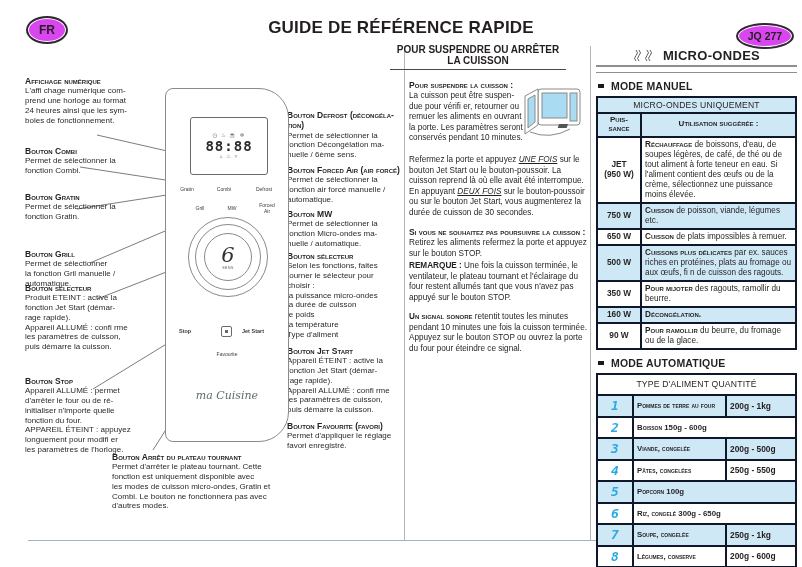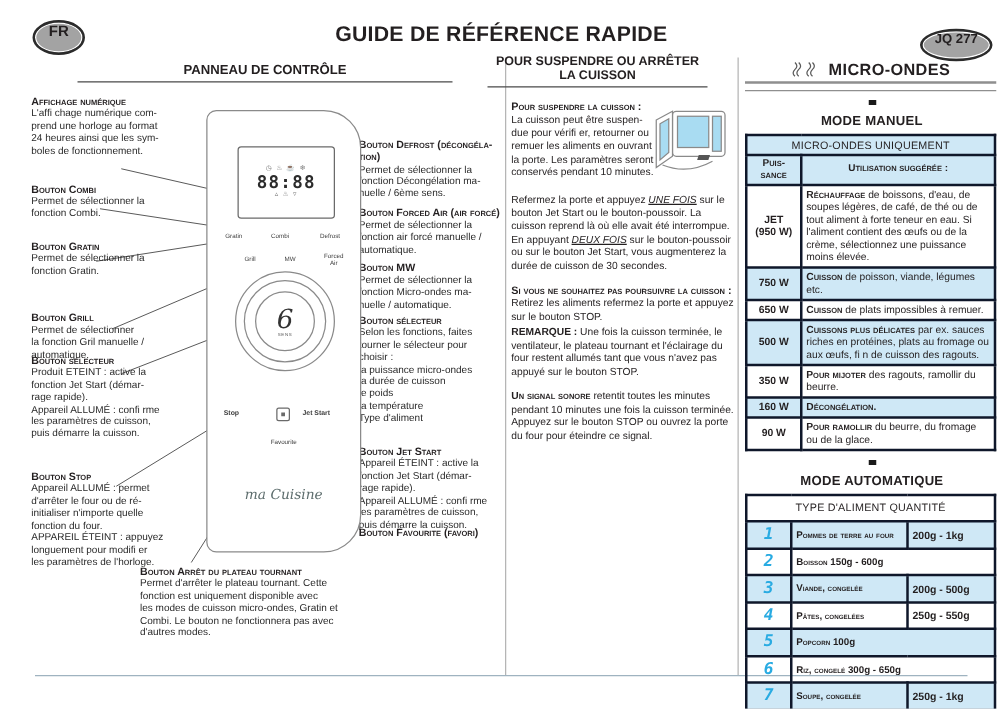--- a/index.html
+++ b/index.html
@@ -1,21 +1,21 @@
 <!DOCTYPE html>
 <html><head>
 <meta charset="utf-8">
 <style>
   html,body{margin:0;padding:0;background:#fff;}
   #page{position:relative;width:802px;height:567px;background:#fff;overflow:hidden;
         font-family:"Liberation Sans",sans-serif;color:#231f20;}
   .abs{position:absolute;}
   
-  .oval{border:2px solid #2b2b2b;border-radius:50%;display:flex;justify-content:center;
-        font-weight:bold;background:#a3a3a3;box-shadow:0 0 0 1px #fff inset;}
+  .oval{border:2px solid #2b2b2b;border-radius:50%;display:flex;align-items:center;justify-content:center;
+        font-weight:bold;background:#d946ef;box-shadow:0 0 0 1px #fff inset;}
   
   .page-title{left:0;right:0;top:18px;text-align:center;font-size:17px;font-weight:bold;letter-spacing:.2px;}
   .col-head{font-size:10.5px;font-weight:600;text-align:center;border-bottom:1.4px solid #4a4a4a;padding-bottom:3px;}
   .divider{width:1px;background:#b5b5b5;}
   .footer-line{height:1px;background:#9fb3c0;}
   
   .sc{font-variant:small-caps;font-weight:bold;}
   .lbl{font-size:8.5px;line-height:1.22;}
   .lbl .t{font-variant:small-caps;font-weight:bold;font-size:8.5px;white-space:pre-line;}
   .lbl .b{white-space:pre-line;font-size:8px;color:#2a2a2a;}
@@ -36,21 +36,21 @@
   
   .mid{position:absolute;left:409px;top:80px;width:178px;font-size:8.2px;line-height:1.28;}
   .mid .lead{display:block;font-variant:small-caps;font-weight:bold;font-size:8.6px;}
   .mid .sec{margin-bottom:9px;}
   .preb{white-space:pre-line;}
   .em-u{font-style:italic;text-decoration:underline;}
   
   .right-col{position:absolute;left:596px;top:48px;width:201px;}
   .mo-title{display:flex;align-items:center;justify-content:center;gap:8px;font-size:13px;font-weight:bold;letter-spacing:.3px;}
   .rule2{height:5px;border-top:2.5px solid #8f8f8f;border-bottom:1.5px solid #8f8f8f;margin-top:2px;}
-  .mode-row{display:flex;align-items:center;gap:7px;font-size:10.5px;font-weight:600;margin:7px 0 4px 2px;letter-spacing:.2px;flex-direction:column;}
+  .mode-row{display:flex;align-items:center;gap:7px;font-size:10.5px;font-weight:600;margin:7px 0 4px 2px;letter-spacing:.2px;}
   .sq-bullet{width:6px;height:4px;background:#1a1a1a;display:inline-block;}
   table{border-collapse:collapse;width:100%;}
   .dtab{border:1.5px solid #2e2e2e;}
   .dtab td,.dtab th{border:2px solid #0f172a;padding:2px 3px;vertical-align:middle;}
   .bluebg{background:#cfe8f6;}
   .tab-title{text-align:center;font-size:8.6px;font-weight:500;letter-spacing:.2px;}
   .pw{width:36px;text-align:center;font-weight:bold;font-size:8.3px;white-space:pre-line;line-height:1.15;}
   .desc{font-size:8.2px;line-height:1.22;margin-left:27px;}
   .desc .dl{font-variant:small-caps;font-weight:bold;}
   .colh{font-variant:small-caps;font-weight:bold;font-size:8px;text-align:center;white-space:pre-line;line-height:1.1;}
@@ -90,21 +90,20 @@
   </div>
   <div class="abs page-title">GUIDE DE RÉFÉRENCE RAPIDE</div>
   <div class="abs oval" style="left:736px;top:23px;width:54px;height:22px;font-size:10.5px;">
     <span>JQ 277</span>
   </div>
 
   <div class="abs divider" style="left:404px;top:46px;height:494px;"></div>
   <div class="abs divider" style="left:590px;top:46px;height:494px;"></div>
   <div class="abs footer-line" style="left:28px;top:540px;width:746px;"></div>
 
-  <div class="abs col-head" style="left:62px;top:50px;width:300px;">PANNEAU DE CONTRÔLE</div>
 
   <div class="abs lbl" style="left:25px;top:76px;width:138px;">
     <div class="t">Affichage numérique</div>
     <div class="b">L'affi chage numérique com-
 prend une horloge au format
 24 heures ainsi que les sym-
 boles de fonctionnement.</div>
   </div>
   <div class="abs lbl" style="left:25px;top:146px;width:138px;">
     <div class="t">Bouton Combi</div>
@@ -173,31 +172,33 @@
     <div class="t">Bouton sélecteur</div>
     <div class="b">Selon les   fonctions, faites
 tourner le sélecteur pour
 choisir :
 la puissance micro-ondes
 la durée de cuisson
 le poids
 la température
 Type d'aliment</div>
   </div>
-  <div class="abs lbl" style="left:287px;top:356px;width:118px;">
+  <div class="abs lbl" style="left:287px;top:346px;width:118px;">
     <div class="t">Bouton Jet Start</div>
     <div class="b">Appareil ÉTEINT : active la
 fonction Jet Start (démar-
 rage rapide).
 Appareil ALLUMÉ : confi rme
 les paramètres de cuisson,
 puis démarre la cuisson.</div>
   </div>
   <div class="abs lbl" style="left:287px;top:421px;width:118px;">
     <div class="t">Bouton Favourite (favori)</div>
+    <div class="b">Permet d'appliquer le réglage
+favori enregistré.</div>
   </div>
 
   <div class="abs panel" style="left:165px;top:88px;width:122px;height:352px;">
     <div class="display">
       <div class="disp-icons">◷ ♨ ☕ ❄</div>
       <div class="disp-time">88:88</div>
       <div class="disp-icons">▵ ♨ ▿</div>
     </div>
     <div class="pbtn" style="left:6px;top:98px;width:30px;">Gratin</div>
     <div class="pbtn" style="left:43px;top:98px;width:30px;">Combi</div>

